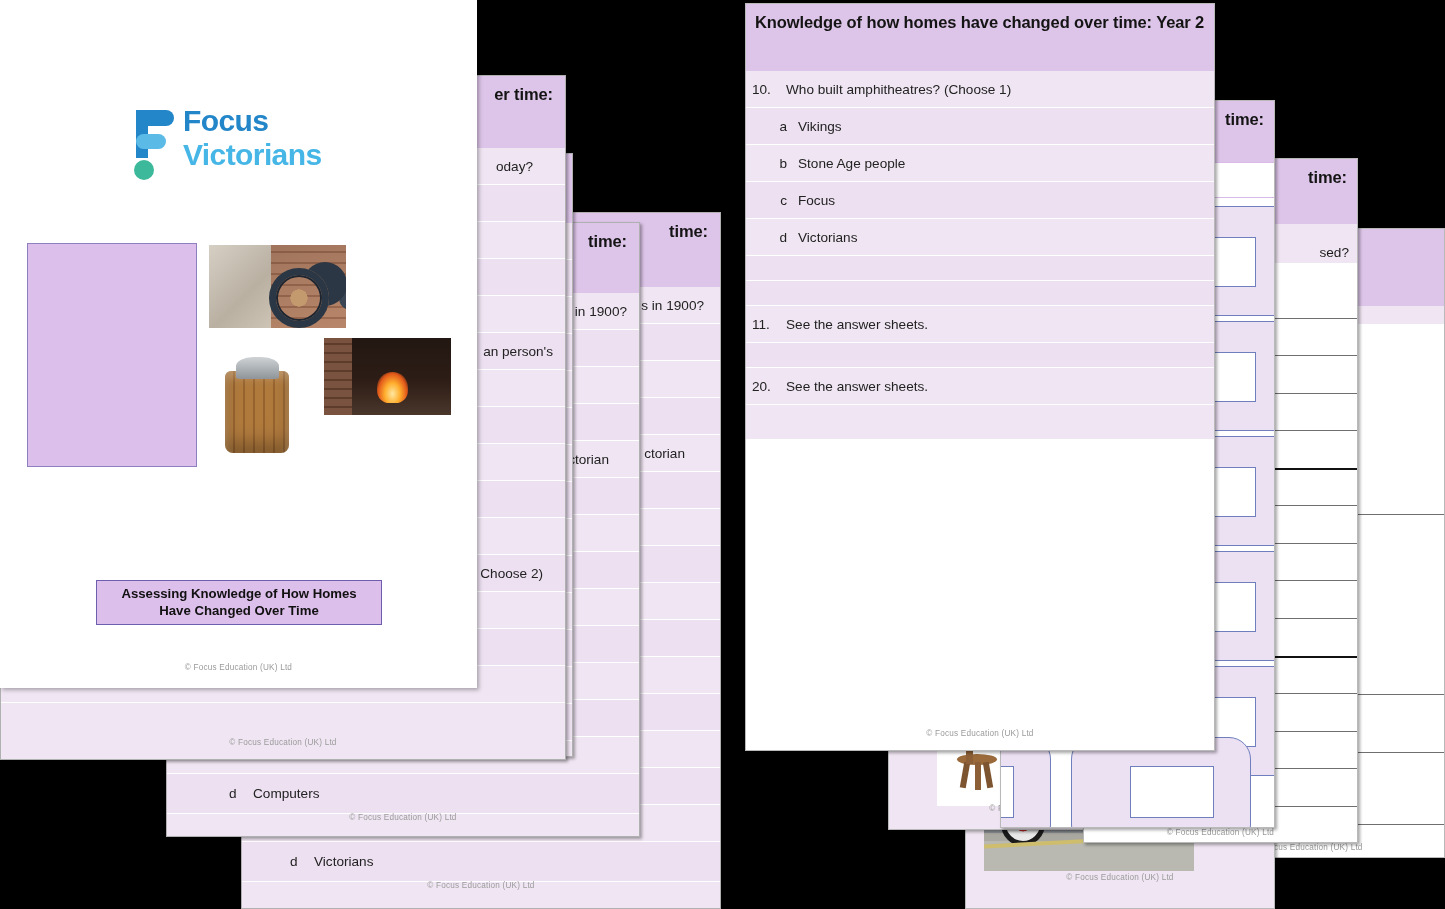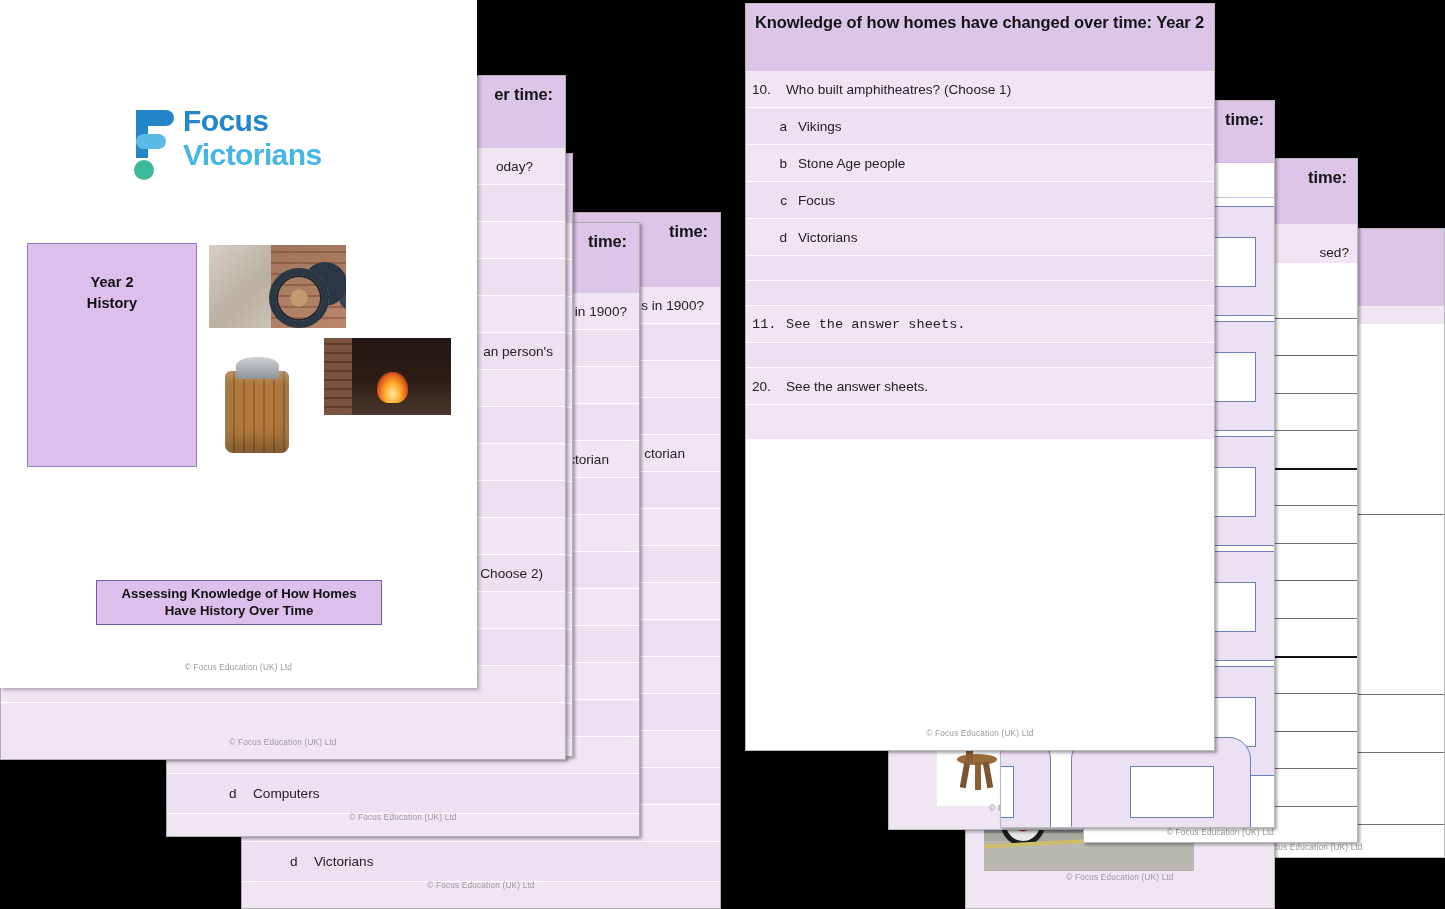--- a/index.html
+++ b/index.html
@@ -349,21 +349,21 @@
     <div class="qrow alt" style="height:37px;">
       <span class="opt">c</span>
       <span class="txt">Focus</span>
     </div>
     <div class="qrow" style="height:37px;">
       <span class="opt">d</span>
       <span class="txt">Victorians</span>
     </div>
     <div class="qrow alt blank" style="height:25px;"></div>
     <div class="qrow alt blank" style="height:25px;"></div>
-    <div class="qrow" style="height:37px;font-family:Liberation Mono, monospace;">
+    <div class="qrow" style="height:37px;">
       <span class="num">11.</span>
       <span class="txt">See the answer sheets.</span>
     </div>
     <div class="qrow alt blank" style="height:25px;"></div>
     <div class="qrow" style="height:37px;">
       <span class="num">20.</span>
       <span class="txt">See the answer sheets.</span>
     </div>
   </div>
   <div class="footer" style="bottom:12px;">© Focus Education (UK) Ltd</div>
@@ -505,37 +505,33 @@
         <circle cx="11" cy="62" r="10" fill="#3cb99a"></circle>
       </svg>
     </div>
     <div class="logo-text">
       <div class="logo-l1">Focus</div>
       <div class="logo-l2">Victorians</div>
     </div>
   </div>
 
   <div id="cover-title-box">
-    <div class="t-top">
-      <div>Year 2</div>
-      <div>History</div>
-    </div>
   </div>
 
   <div class="photo" id="photo-mangle">
     <div class="ph-mangle"></div>
   </div>
   <div class="photo" id="photo-churn">
     <div class="ph-churn"></div>
   </div>
   <div class="photo" id="photo-fire">
     <div class="ph-fire"></div>
   </div>
 
   <div id="cover-assess-box">
     <div>
       <div>Assessing Knowledge of How Homes</div>
-      <div>Have History Over Time</div>
+      <div>Have Changed Over Time</div>
     </div>
   </div>
 
   <div class="footer" style="bottom:16px;">© Focus Education (UK) Ltd</div>
 </div>
 
 </body></html>

